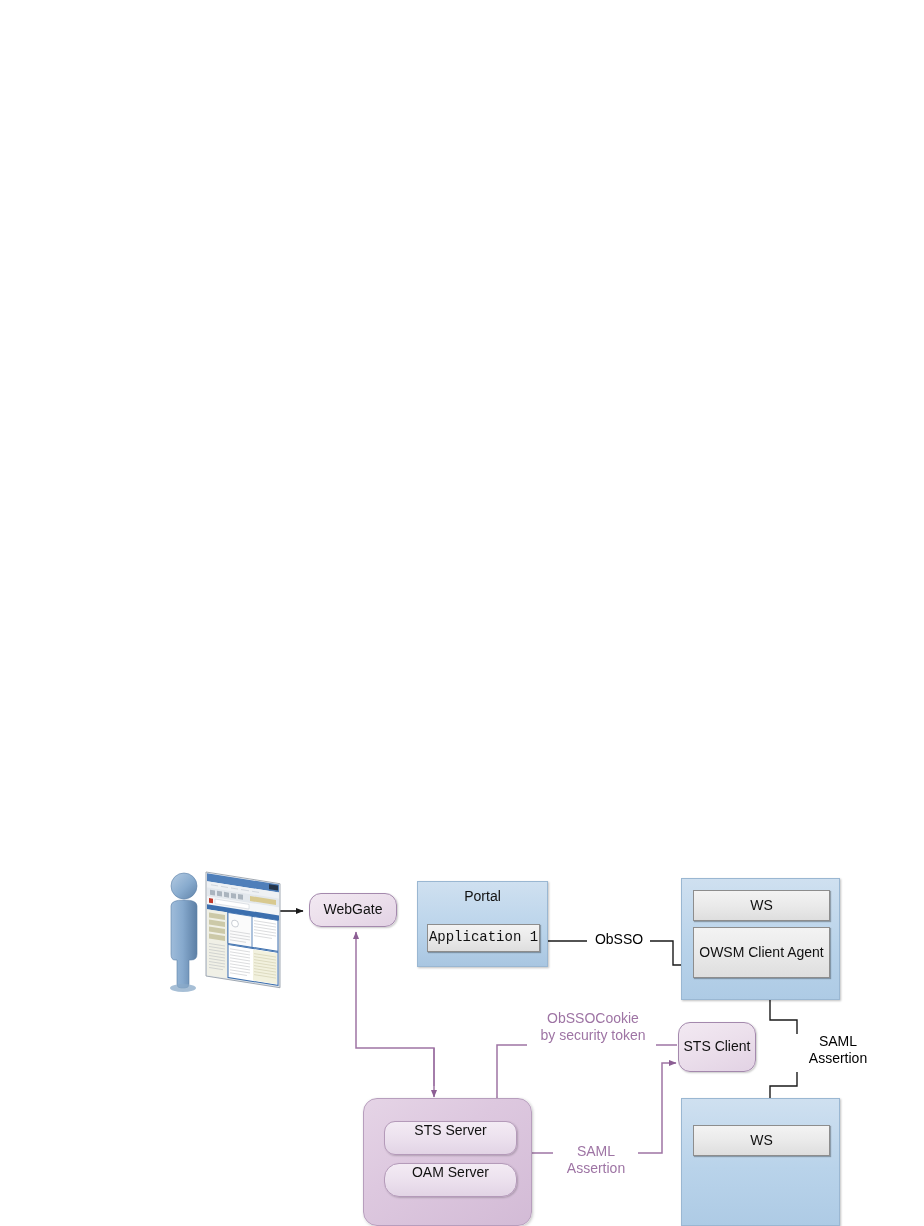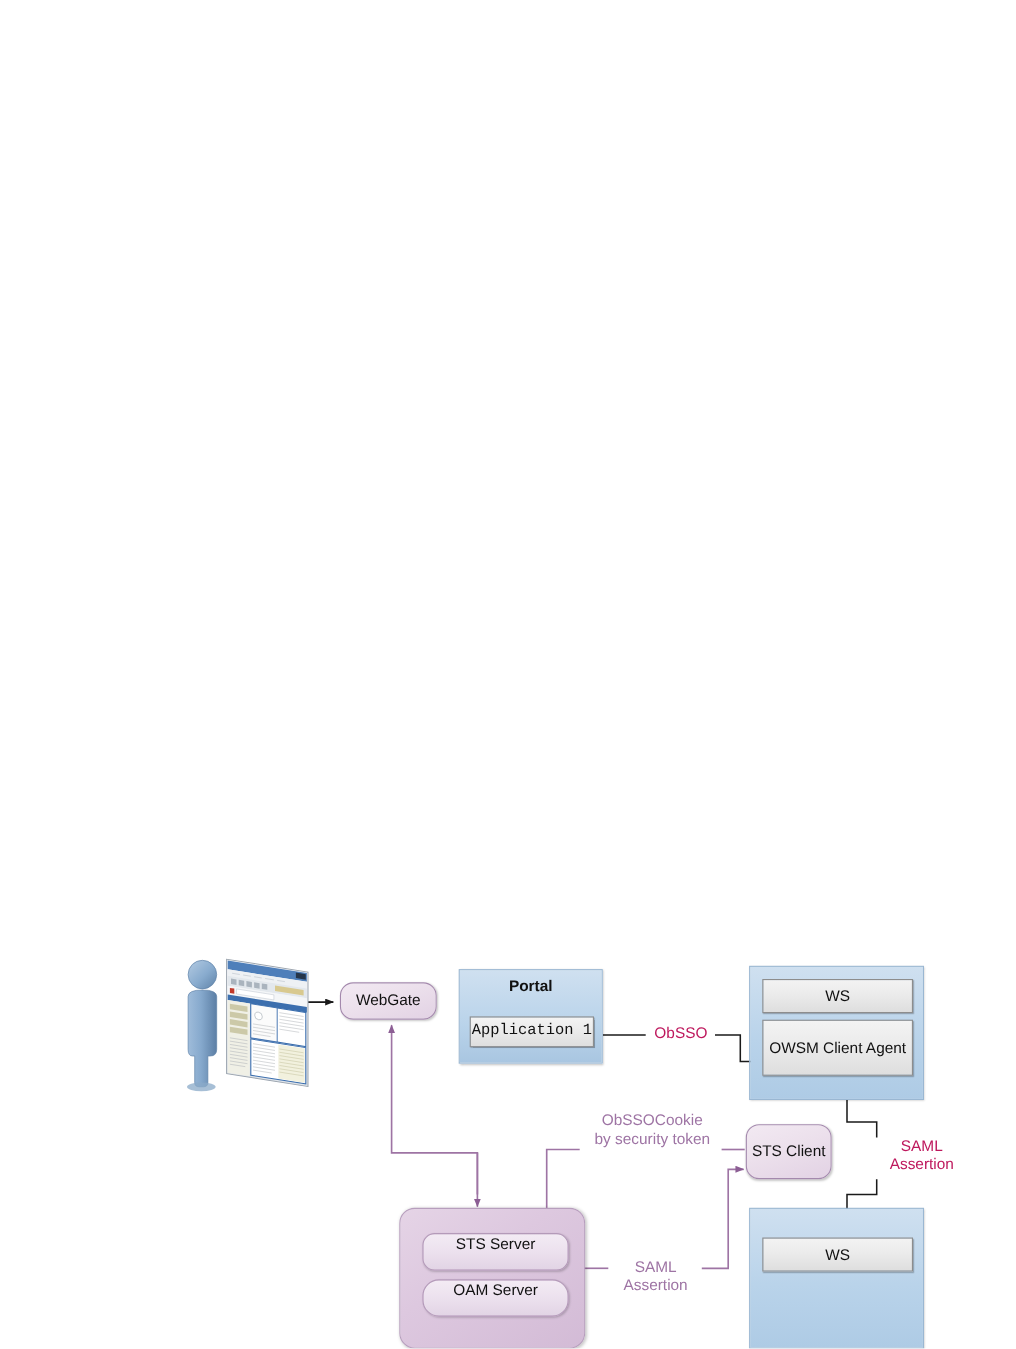--- a/index.html
+++ b/index.html
@@ -49,21 +49,21 @@
     border: 1px solid #9ab7d2;
     box-shadow: 1px 1px 2px rgba(0,0,0,0.25);
   }
   .portal-title {
     position: absolute;
     left: 0;
     right: 0;
     top: 6px;
     text-align: center;
     font-size: 14px;
-    font-weight: bold;
+    font-weight: normal;
     color: #111111;
   }
 
   
   .grey-box {
     position: absolute;
     background: linear-gradient(180deg, #f3f3f3 0%, #eaeaea 50%, #dedede 100%);
     border: 1px solid #8d8d8d;
     box-shadow: 1px 1px 1px rgba(0,0,0,0.28);
     display: flex;
@@ -113,21 +113,21 @@
     justify-content: center;
     font-size: 14px;
     color: #111111;
     box-sizing: border-box;
   }
 
   
   .edge-label {
     position: absolute;
     font-size: 14px;
-    color: #be185d;
+    color: #000000;
     white-space: pre;
     line-height: 1.18;
     text-align: center;
   }
   .edge-label.purple {
     color: #9e74a4;
   }
 
   
   .illustration {

